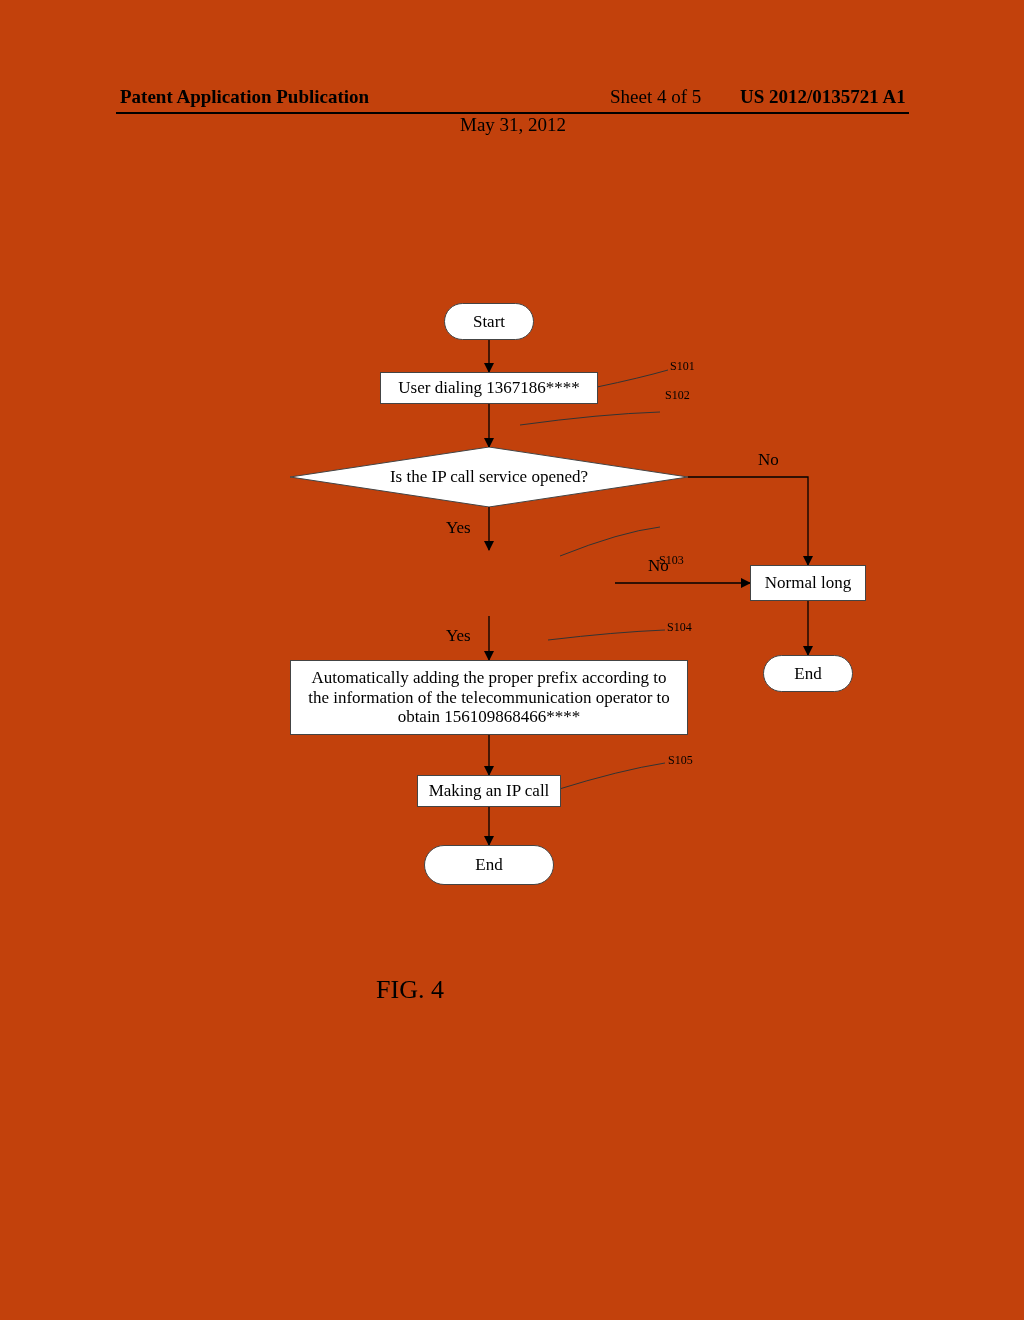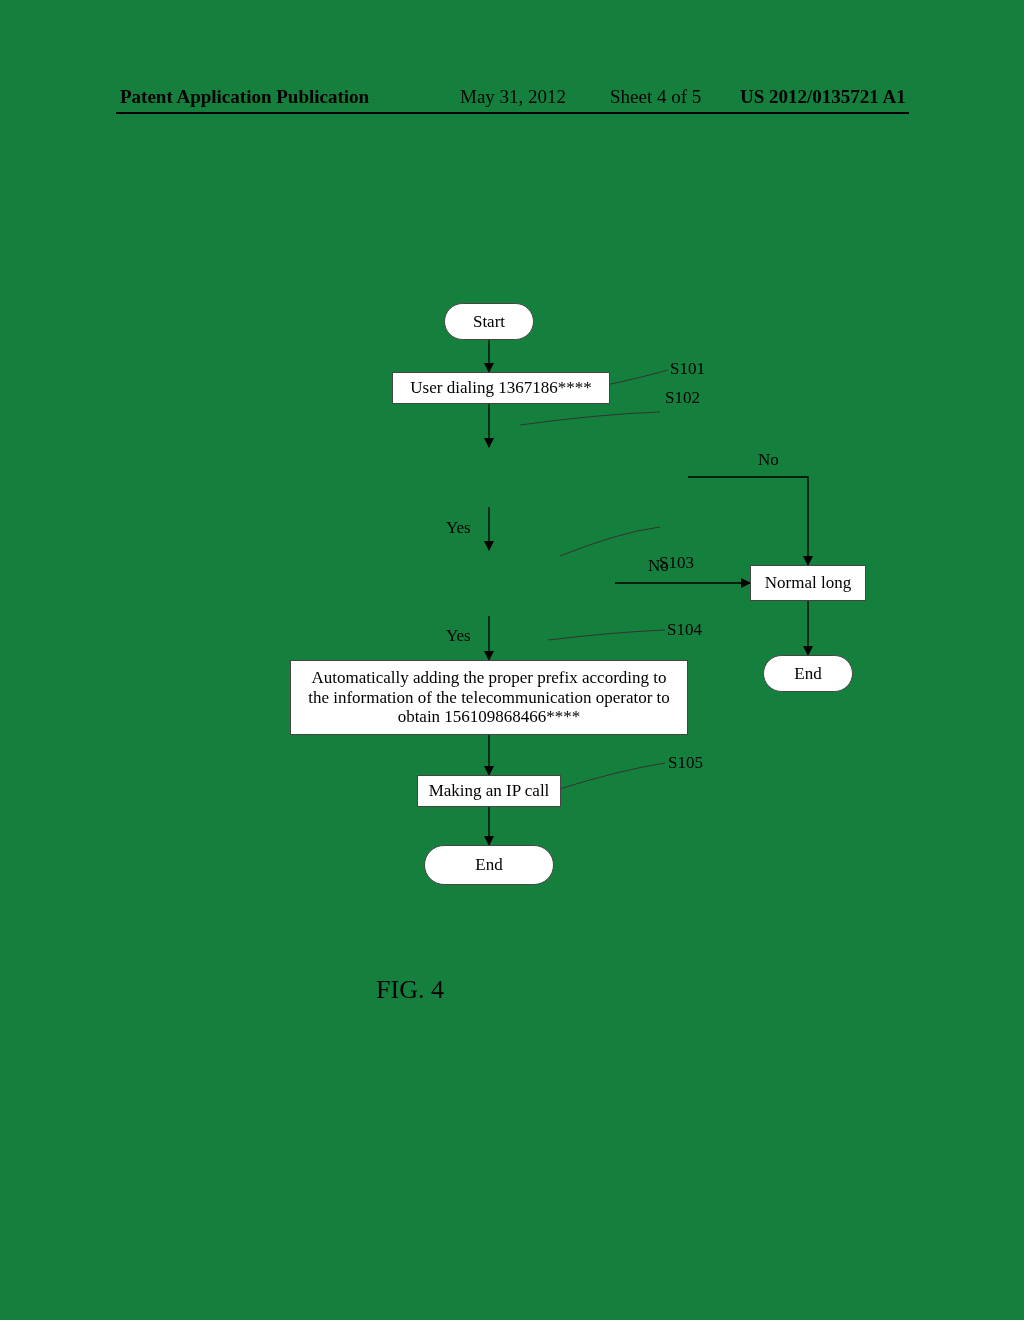--- a/index.html
+++ b/index.html
@@ -6,37 +6,38 @@
     margin: 0;
     padding: 0;
     background: #fff;
     font-family: "Times New Roman", Times, serif;
     color: #000;
   }
   .page {
     position: relative;
     width: 1024px;
     height: 1320px;
-    background: #15803d;
+    background: #c2410c;
   }
   .header {
     position: absolute;
     top: 86px;
     left: 0;
     right: 0;
     font-size: 19px;
   }
   .header .pub {
     position: absolute;
     left: 120px;
     font-weight: bold;
   }
   .header .date {
     position: absolute;
     left: 460px;
+    margin-top: 28px;
   }
   .header .sheet {
     position: absolute;
     left: 610px;
   }
   .header .pubno {
     position: absolute;
     left: 740px;
     font-weight: bold;
   }
@@ -104,21 +105,21 @@
     box-sizing: border-box;
   }
 
   .edge-label {
     position: absolute;
     font-size: 17px;
     text-align: center;
   }
   .step-label {
     position: absolute;
-    font-size: 17px;
+    font-size: 12px;
   }
 
   svg { position: absolute; left: 0; top: 0; }
 </style>
 </head>
 <body>
 
 <div class="page">
 
   <div class="header">
@@ -160,25 +161,33 @@
       <path d="M 520,425 Q 600,414 660,412" fill="none" stroke="#333" stroke-width="1"></path>
       <path d="M 560,556 Q 620,532 660,527" fill="none" stroke="#333" stroke-width="1"></path>
       <path d="M 548,640 Q 615,632 665,630" fill="none" stroke="#333" stroke-width="1"></path>
       <path d="M 556,790 Q 620,770 665,763" fill="none" stroke="#333" stroke-width="1"></path>
     </svg>
 
     <div class="node terminator" style="left:444px; top:303px; width:90px; height:37px;">
       <span>Start</span>
     </div>
 
-    <div class="node process" style="left:380px; top:372px; width:218px; height:32px;margin-left:12px;">
+    <div class="node process" style="left:380px; top:372px; width:218px; height:32px;">
       <span>User dialing 1367186****</span>
     </div>
     <div class="step-label" style="left:670px; top:359px;">S101</div>
 
+    <div class="diamond" style="left:290px; top:447px; width:398px; height:60px;">
+      <svg class="shape" viewBox="0 0 398 60" preserveAspectRatio="none">
+        <polygon points="199,0 398,30 199,60 0,30" fill="#fff" stroke="#444" stroke-width="1"></polygon>
+      </svg>
+      <div class="label">
+        <span>Is the IP call service opened?</span>
+      </div>
+    </div>
     <div class="step-label" style="left:665px; top:388px;">S102</div>
     <div class="edge-label" style="left:758px; top:450px;">No</div>
     <div class="edge-label" style="left:446px; top:518px;">Yes</div>
 
     <div class="step-label" style="left:659px; top:517px;margin-top:36px;">S103</div>
     <div class="edge-label" style="left:648px; top:556px;">No</div>
     <div class="edge-label" style="left:446px; top:626px;">Yes</div>
 
     <div class="node process" style="left:750px; top:565px; width:116px; height:36px;">
       <span>Normal long</span>

